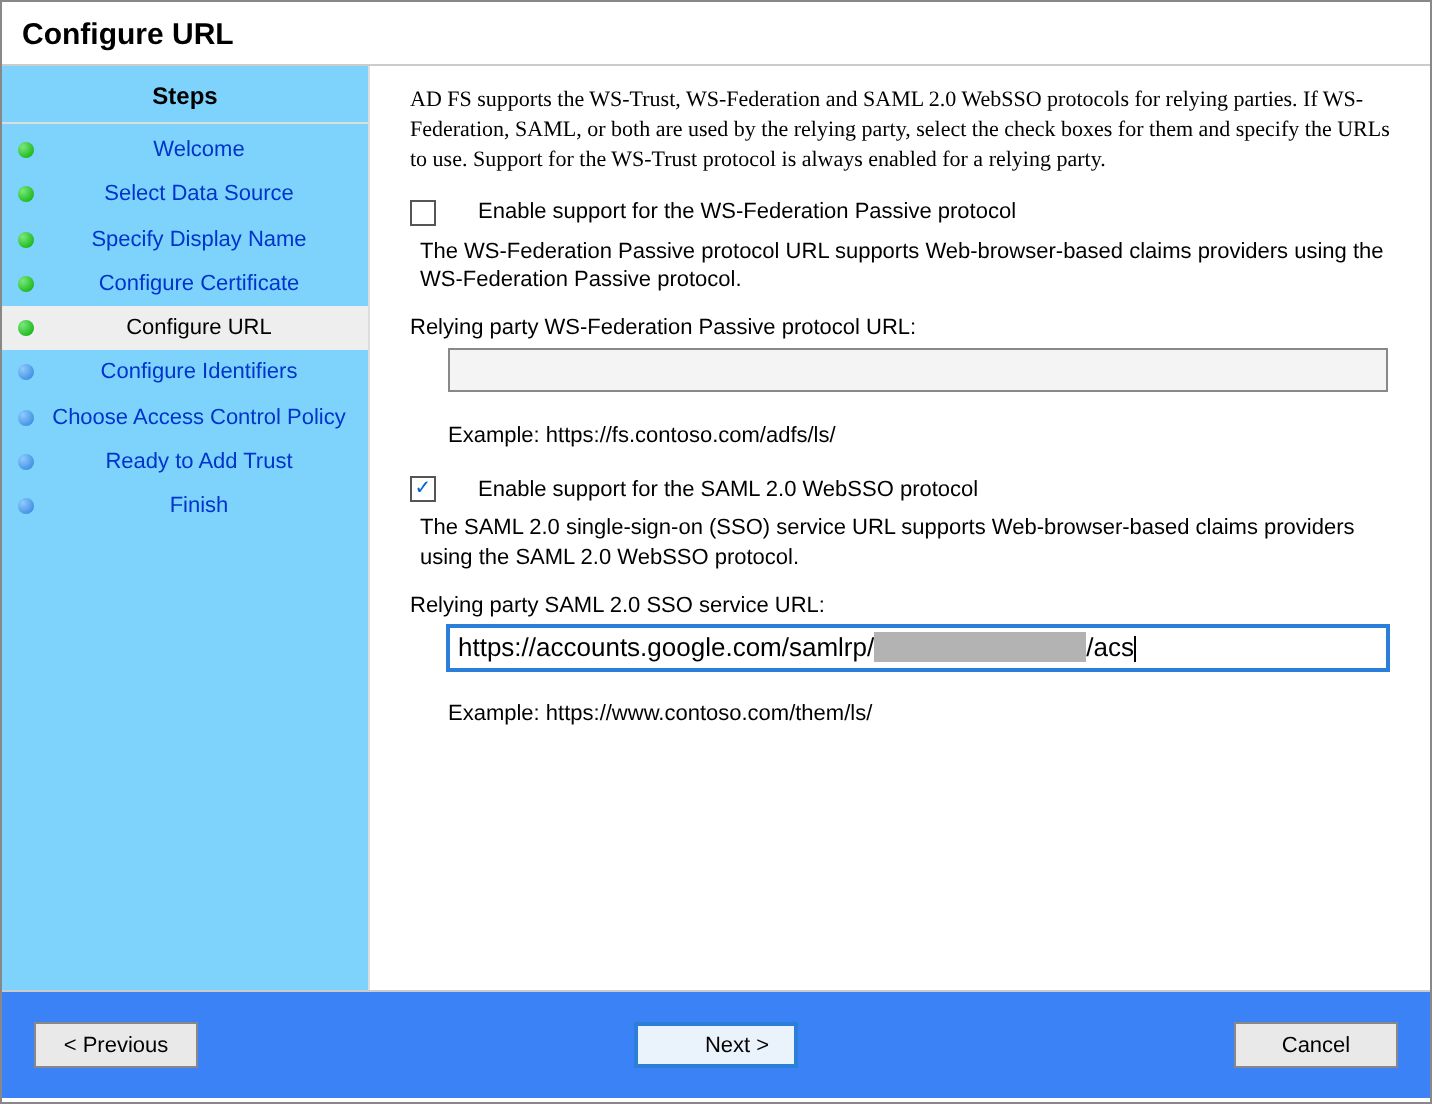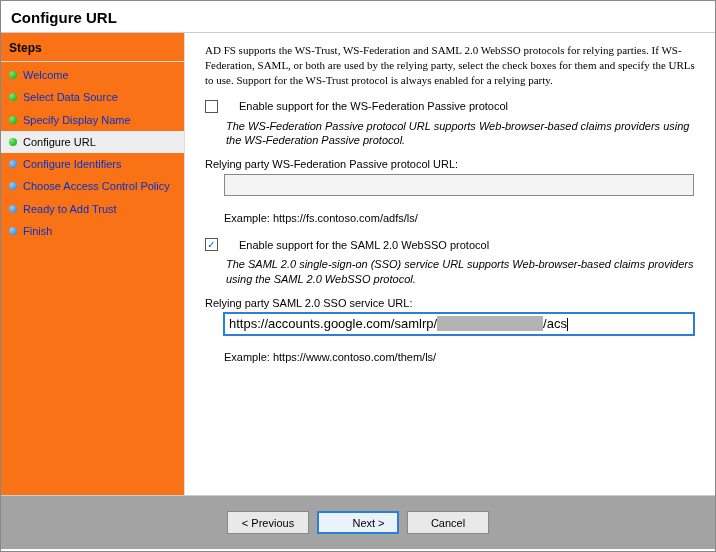--- a/index.html
+++ b/index.html
@@ -20,21 +20,22 @@
   }
   .hr { border-top: 1px solid #ccc; }
   .body {
     display: flex;
     height: 462px;
   }
   .sidebar {
     width: 184px;
     border-right: 1px solid #ddd;
     padding: 4px 0;
-    background: #f97316;
+    background: #7dd3fc;
+    text-align: center;
   }
   .steps-header {
     font-size: 12px;
     font-weight: bold;
     padding: 4px 8px 6px 8px;
     border-bottom: 1px solid #ddd;
     margin-bottom: 2px;
   }
   .step {
     display: flex;
@@ -66,24 +67,23 @@
     display: flex; align-items: center; gap: 21px;
     margin-bottom: 6px;
   }
   .checkbox {
     width: 13px; height: 13px; border: 1px solid #555;
     display: inline-flex; align-items: center; justify-content: center;
     font-size: 10px; line-height: 1;
     color: #0066cc;
   }
   .sub {
-    margin-left: 21px;
+    margin-left: 5px;
     margin-bottom: 10px;
     line-height: 1.35;
-    font-style: italic;
   }
   .url-label { margin-bottom: 4px; }
   .url-input {
     margin-left: 19px;
     width: calc(100% - 24px);
     height: 22px;
     border: 1px solid #888;
     background: #f4f4f4;
     padding: 2px 4px;
     font-family: inherit;
@@ -104,25 +104,25 @@
     display: inline-block;
     width: 1px; height: 13px;
     background: #000;
     vertical-align: text-bottom;
   }
   .example { margin-left: 19px; margin-top: 16px; margin-bottom: 14px; }
   .footer {
     border-top: 1px solid #ccc;
     height: 54px;
     display: flex;
-    justify-content: center;
+    justify-content: space-between;
     align-items: center;
     gap: 8px;
     padding: 0 16px;
-    background: #a3a3a3;
+    background: #3b82f6;
   }
   .btn {
     min-width: 82px;
     height: 23px;
     border: 1px solid #888;
     background: #e9e9e9;
     font-family: inherit;
     font-size: 11px;
     cursor: pointer;
     padding: 0 10px;
@@ -146,20 +146,24 @@
         <span class="bullet done"></span>
         <span class="step-label">Welcome</span>
       </div>
     <div class="step link">
         <span class="bullet done"></span>
         <span class="step-label">Select Data Source</span>
       </div>
     <div class="step link">
         <span class="bullet done"></span>
         <span class="step-label">Specify Display Name</span>
+      </div>
+    <div class="step link">
+        <span class="bullet done"></span>
+        <span class="step-label">Configure Certificate</span>
       </div>
     <div class="step current">
         <span class="bullet done"></span>
         <span class="step-label">Configure URL</span>
       </div>
     <div class="step link">
         <span class="bullet pending"></span>
         <span class="step-label">Configure Identifiers</span>
       </div>
     <div class="step link">

